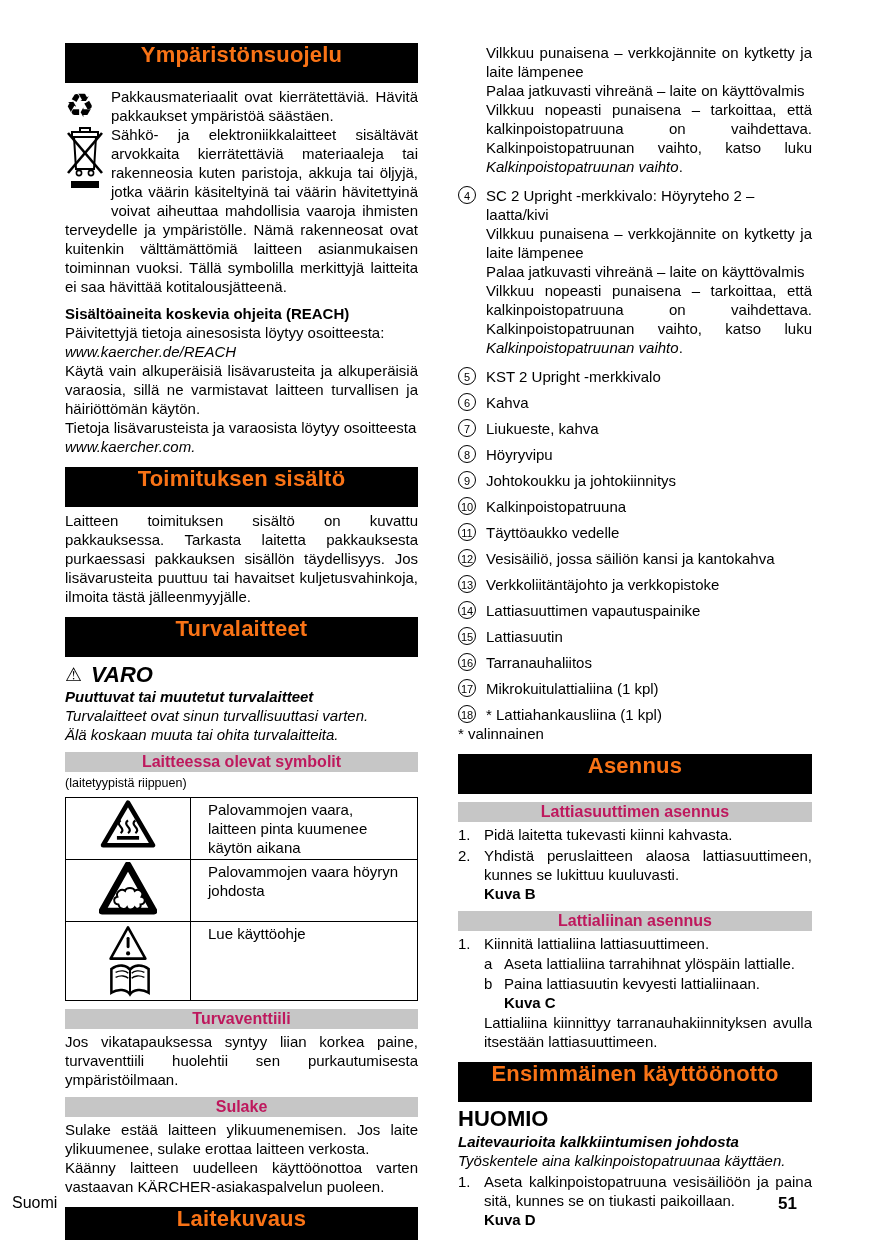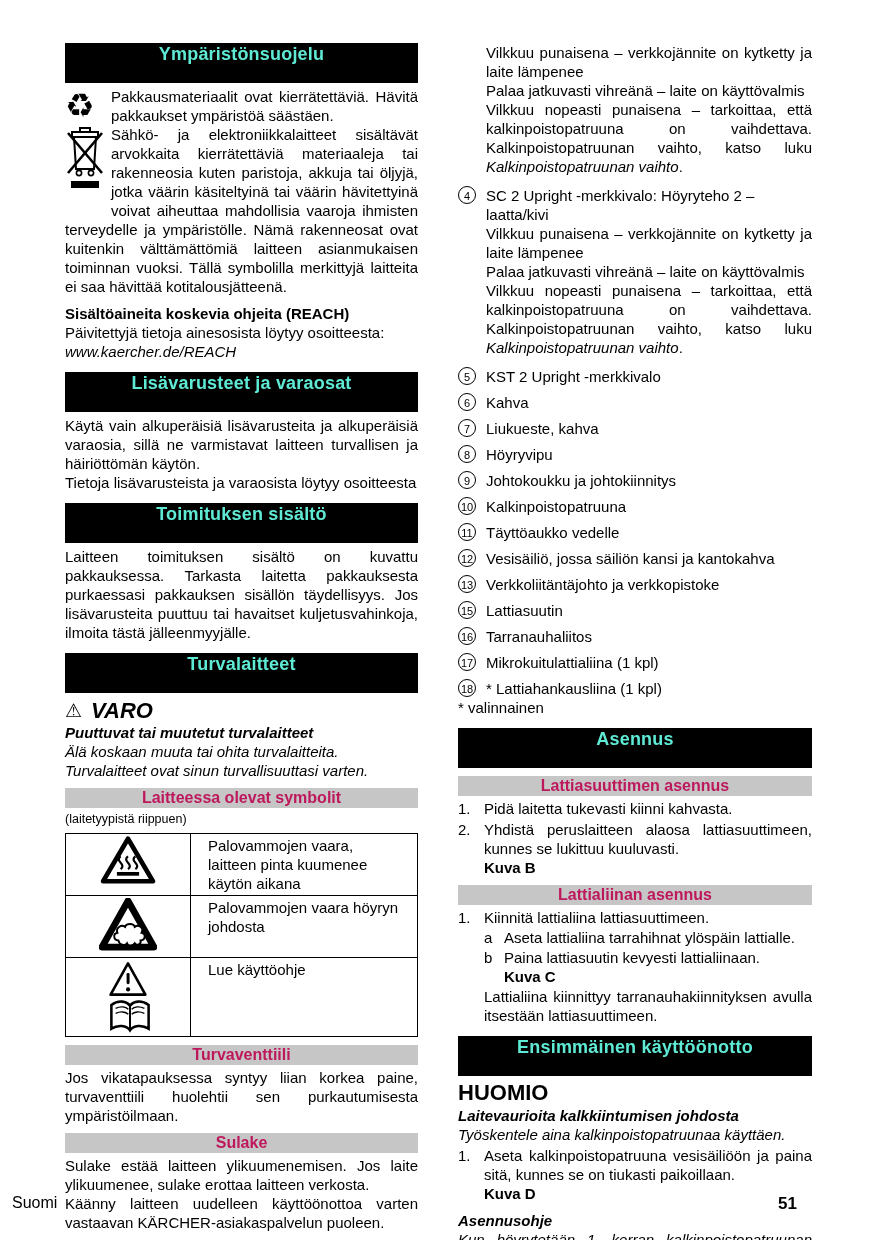--- a/index.html
+++ b/index.html
@@ -5,21 +5,21 @@
   html,body{margin:0;padding:0;background:#e8e8e8;}
   .page{
     width:875px;height:1240px;background:#ffffff;position:relative;
     font-family:"Liberation Sans","DejaVu Sans",sans-serif;
     font-size:15px;line-height:19px;color:#000;overflow:hidden;margin:0 auto;
   }
   .cols{position:absolute;top:43px;left:65px;display:flex;gap:40px;align-items:flex-start;}
   .col-l{width:353px;}
   .col-r{width:354px;}
 
-  .hbar{background:#000;color:#5eead4;font-weight:bold;font-size:18px;line-height:23px;height:40px;
+  .hbar{background:#000;color:#f97316;font-weight:bold;font-size:22px;line-height:23px;height:40px;
         text-align:center;margin:11px 0 4px 0;letter-spacing:.2px;}
   .hbar.first{margin-top:0;}
   .gbar{background:#c6c6c6;color:#be185d;font-weight:bold;font-size:16px;line-height:20px;height:20px;
         text-align:center;margin:8px 0 3px 0;}
 
   p{margin:0;}
   .just{text-align:justify;}
   .itl{font-style:italic;}
   .bld{font-weight:bold;} .mt8{margin-top:8px;}
 
@@ -94,35 +94,35 @@
             <rect x="6" y="56" width="28" height="7" fill="#000"></rect>
           </svg>
         </span>
         <p class="just">Sähkö- ja elektroniikkalaitteet sisältävät arvokkaita kierrätettäviä materiaaleja tai rakenneosia kuten paristoja, akkuja tai öljyjä, jotka väärin käsiteltyinä tai väärin hävitettyinä voivat aiheuttaa mahdollisia vaaroja ihmisten terveydelle ja ympäristölle. Nämä rakenneosat ovat kuitenkin välttämättömiä laitteen asianmukaisen toiminnan vuoksi. Tällä symbolilla merkittyjä laitteita ei saa hävittää kotitalousjätteenä.</p>
       </div>
 
       <p class="bld mt8">Sisältöaineita koskevia ohjeita (REACH)</p>
       <p>Päivitettyjä tietoja ainesosista löytyy osoitteesta:</p>
       <p class="itl">www.kaercher.de/REACH</p>
 
-      <div class="hbar">Lisävarusteet ja varaosat</div>
       <p class="just">Käytä vain alkuperäisiä lisävarusteita ja alkuperäisiä varaosia, sillä ne varmistavat laitteen turvallisen ja häiriöttömän käytön.</p>
       <p class="just">Tietoja lisävarusteista ja varaosista löytyy osoitteesta</p>
+      <p class="itl">www.kaercher.com.</p>
 
       <div class="hbar">Toimituksen sisältö</div>
       <p class="just">Laitteen toimituksen sisältö on kuvattu pakkauksessa. Tarkasta laitetta pakkauksesta purkaessasi pakkauksen sisällön täydellisyys. Jos lisävarusteita puuttuu tai havaitset kuljetusvahinkoja, ilmoita tästä jälleenmyyjälle.</p>
 
       <div class="hbar">Turvalaitteet</div>
       <div class="warnhead">
         <span class="warn-tri">⚠</span>
         <span class="warnword">VARO</span>
       </div>
       <p class="bld itl">Puuttuvat tai muutetut turvalaitteet</p>
+      <p class="itl">Turvalaitteet ovat sinun turvallisuuttasi varten.</p>
       <p class="itl">Älä koskaan muuta tai ohita turvalaitteita.</p>
-      <p class="itl">Turvalaitteet ovat sinun turvallisuuttasi varten.</p>
 
       <div class="gbar">Laitteessa olevat symbolit</div>
       <p class="smallnote">(laitetyypistä riippuen)</p>
 
       <table class="sym">
         <tbody>
             <tr class="r1">
           <td class="icell">
             <svg width="56" height="48" viewBox="0 0 60 52">
               <path d="M30 3 L57 49 L3 49 Z" fill="none" stroke="#000" stroke-width="5" stroke-linejoin="round"></path>
@@ -221,20 +221,24 @@
       </div>
       <div class="ditem">
         <span class="circ">12</span>
         <span class="dlabel">Vesisäiliö, jossa säiliön kansi ja kantokahva</span>
       </div>
       <div class="ditem">
         <span class="circ">13</span>
         <span class="dlabel">Verkkoliitäntäjohto ja verkkopistoke</span>
       </div>
       <div class="ditem">
+        <span class="circ">14</span>
+        <span class="dlabel">Lattiasuuttimen vapautuspainike</span>
+      </div>
+      <div class="ditem">
         <span class="circ">15</span>
         <span class="dlabel">Lattiasuutin</span>
       </div>
       <div class="ditem">
         <span class="circ">16</span>
         <span class="dlabel">Tarranauhaliitos</span>
       </div>
       <div class="ditem">
         <span class="circ">17</span>
         <span class="dlabel">Mikrokuitulattialiina (1 kpl)</span>

